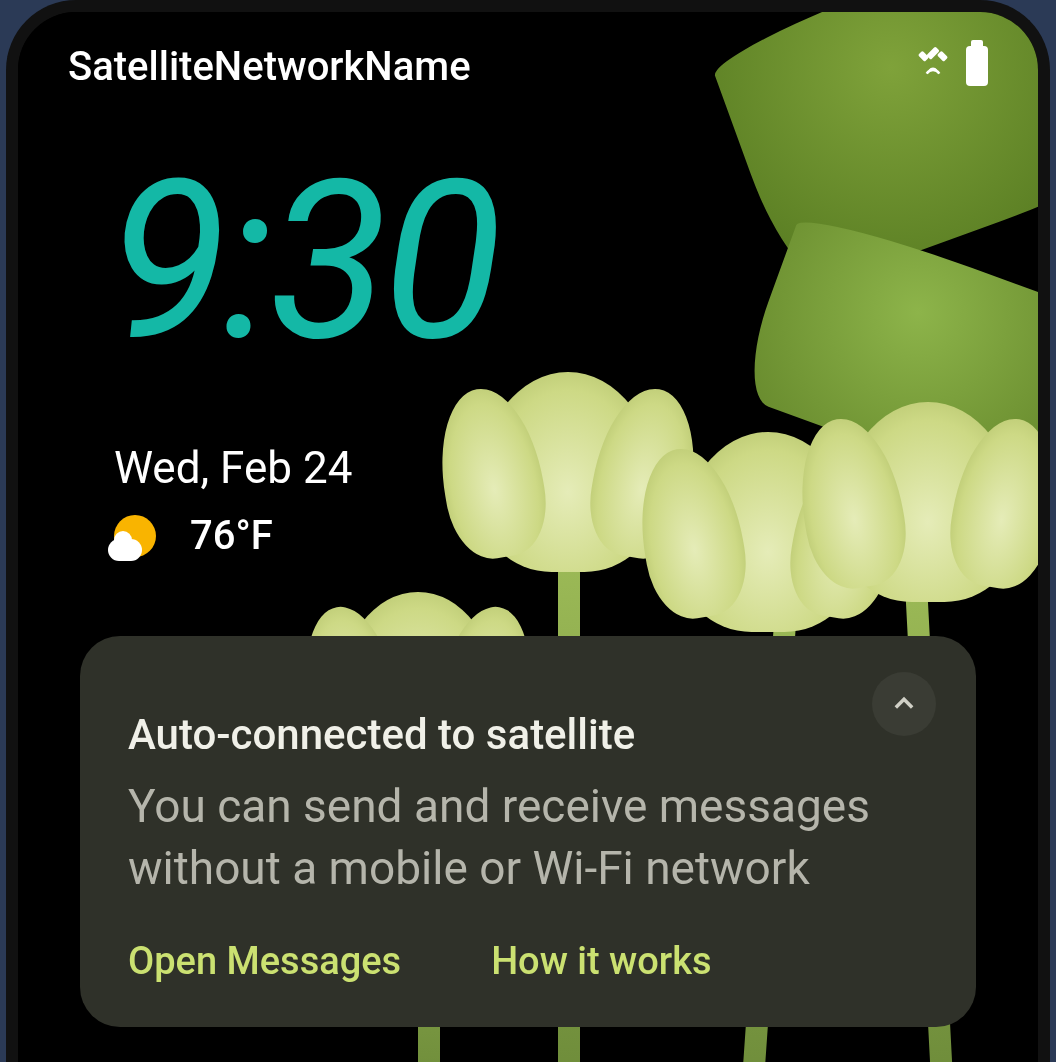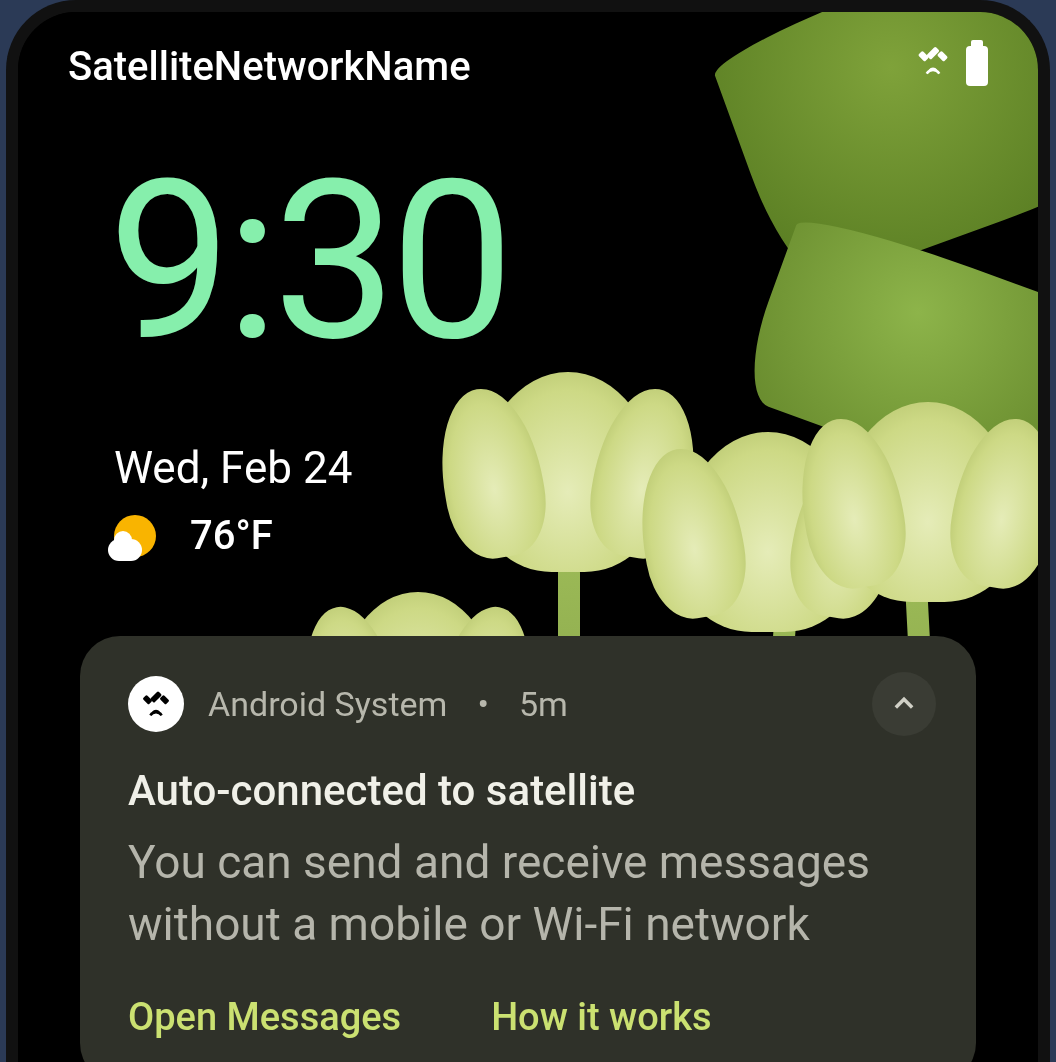--- a/index.html
+++ b/index.html
@@ -98,23 +98,24 @@
   }
 
   
   .clock {
     position:absolute;
     left: 90px;
     top: 140px;
     font-size: 220px;
     font-weight: 400;
     letter-spacing: -6px;
-    color: #86efac;
+    color: #14b8a6;
     line-height: 1;
     z-index: 40;
+    font-style: italic;
   }
   .datebox {
     position:absolute;
     left: 96px;
     top: 430px;
     color: #fff;
     font-size: 44px;
     font-weight: 400;
     z-index: 40;
   }
@@ -243,36 +244,20 @@
     <div class="datebox">Wed, Feb 24</div>
     <div class="weather">
       <span class="weather-icon">
         <span class="sun"></span>
           <span class="cloud"></span>
       </span>
       <span>76°F</span>
     </div>
 
     <div class="notif">
-      <div class="notif-header">
-        <span class="notif-app-icon">
-          <svg viewBox="0 0 24 24">
-            <g fill="#000">
-              <rect x="10" y="3" width="4" height="8" rx="1" transform="rotate(45 12 7)"></rect>
-              <rect x="3" y="7" width="6" height="4" rx="1" transform="rotate(45 6 9)"></rect>
-              <rect x="15" y="7" width="6" height="4" rx="1" transform="rotate(45 18 9)"></rect>
-              <path d="M8 20c2-3 6-3 8 0" stroke="#000" stroke-width="1.8" fill="none"></path>
-              <path d="M10 18c1-1.5 3-1.5 4 0" stroke="#000" stroke-width="1.8" fill="none"></path>
-            </g>
-          </svg>
-        </span>
-        <span>Android System</span>
-        <span class="dot-sep">•</span>
-        <span>5m</span>
-      </div>
 
       <div class="notif-expand">
         <svg viewBox="0 0 24 24">
             <polyline points="5 15 12 8 19 15"></polyline>
           </svg>
       </div>
 
       <div class="notif-title">Auto-connected to satellite</div>
       <div class="notif-body">You can send and receive messages without a mobile or Wi-Fi network</div>
 

